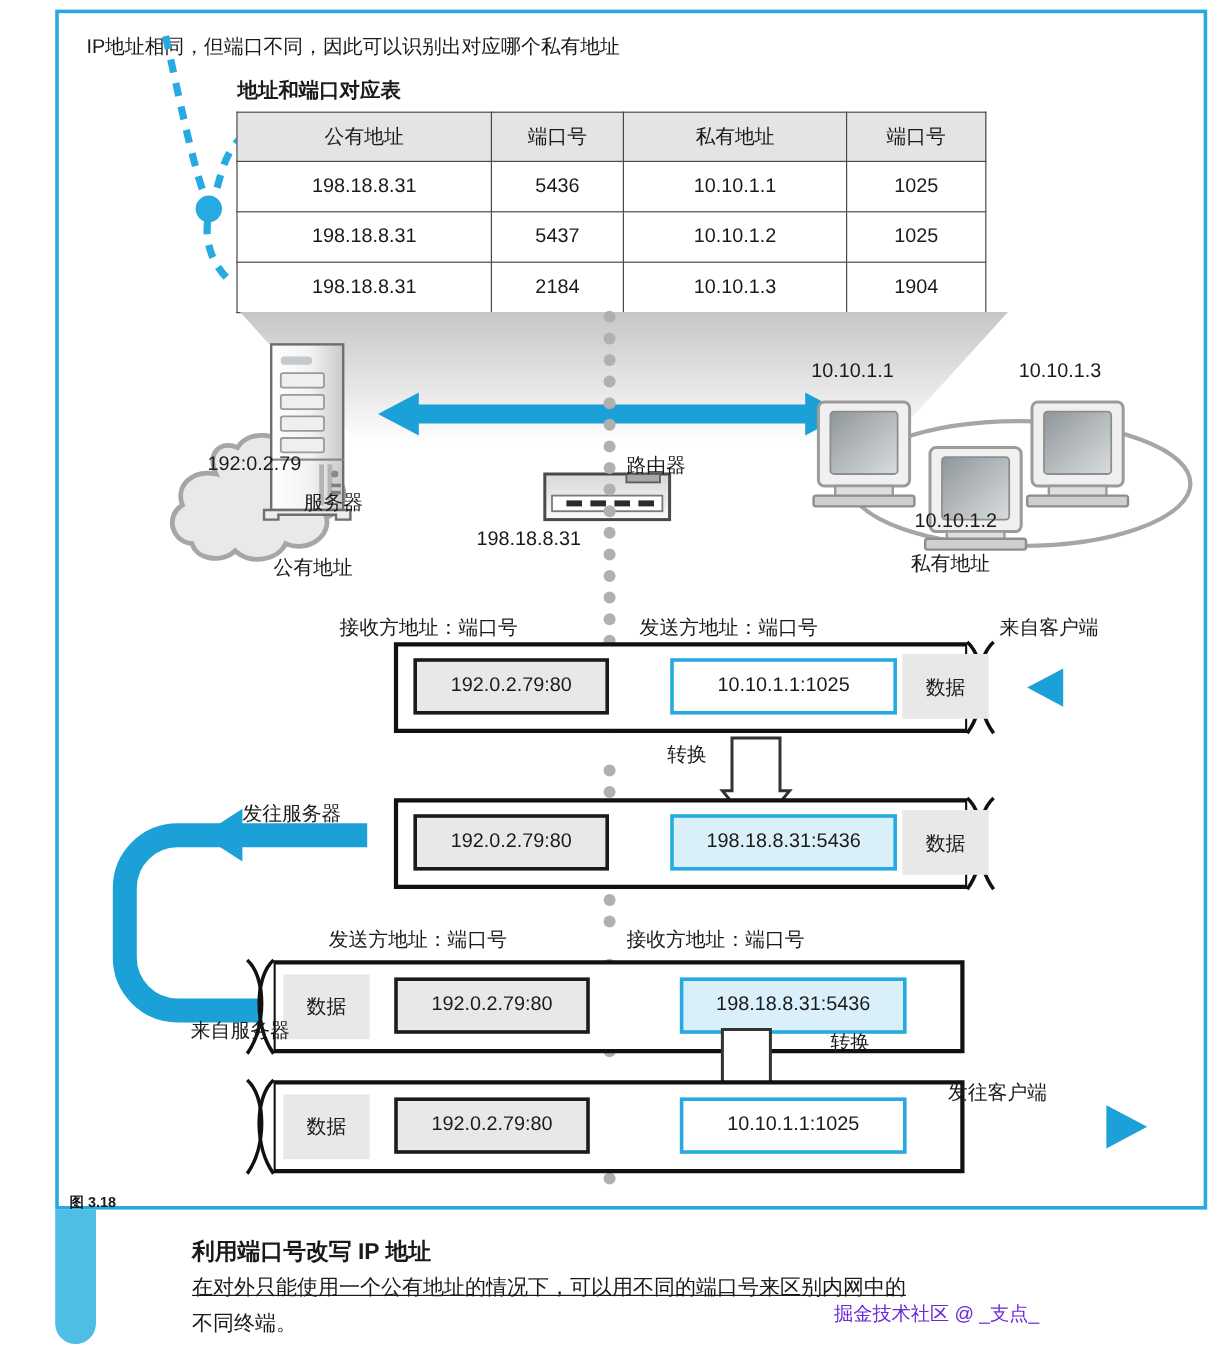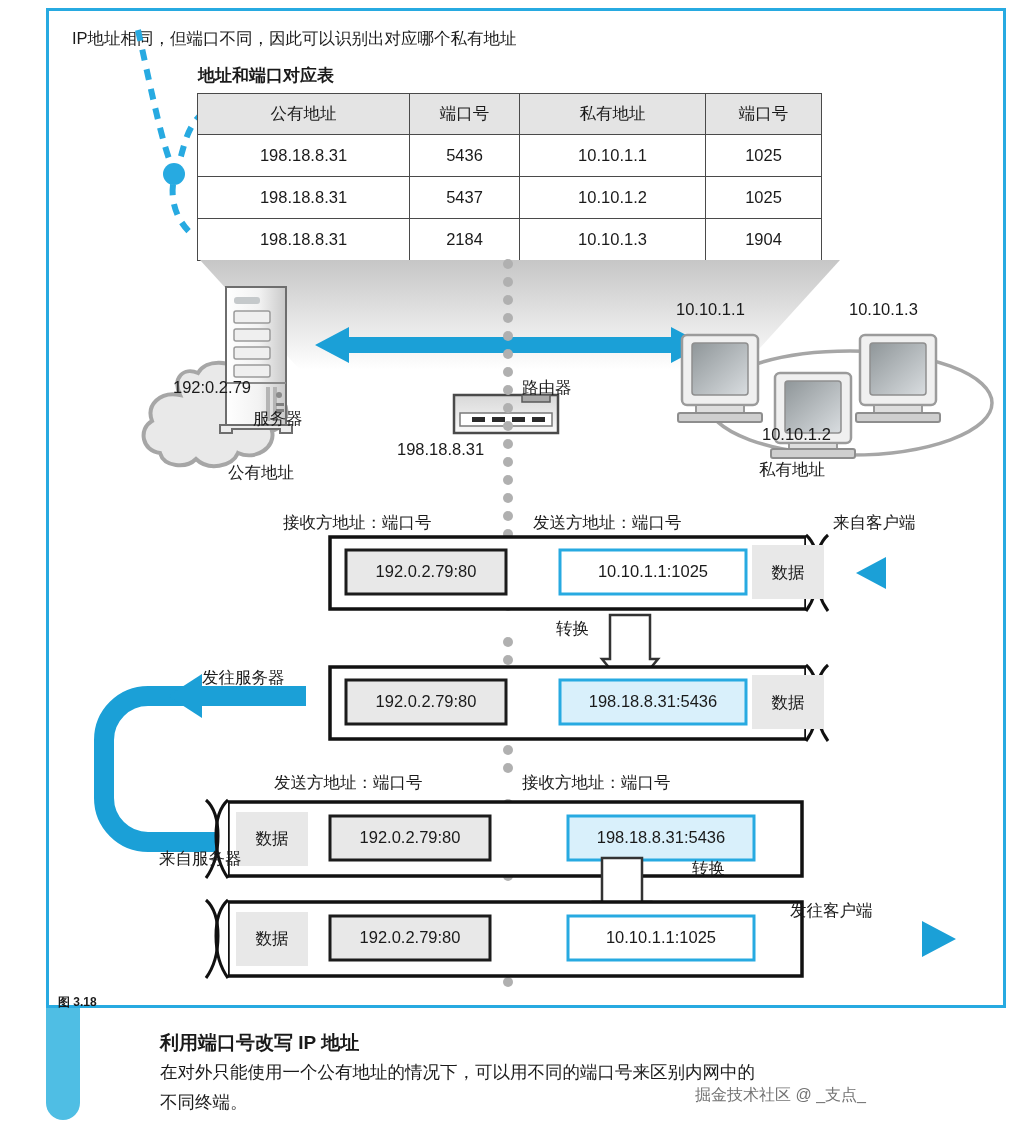--- a/index.html
+++ b/index.html
@@ -48,23 +48,23 @@
   #cap-p4a{left:790px;top:900px;}
   #cap-conv1{left:556px;top:618px;}
   #cap-conv2{left:692px;top:858px;}
   #packets{left:0px;top:490px;width:1024px;height:520px;}
   .pfield{font-size:16.5px;}
   
   #spine{left:500px;top:258px;width:16px;height:740px;}
   
   #cap-fig{left:58px;top:994px;font-size:12px;font-weight:bold;}
   #cap-figtitle{left:160px;top:1030px;font-size:19px;font-weight:bold;}
-  #cap-l1{left:160px;top:1060px;font-size:17.5px;}
+  #cap-l1{left:160px;top:1060px;font-size:17.5px;text-decoration:underline;}
   #cap-l2{left:160px;top:1090px;font-size:17.5px;}
-  #watermark{left:695px;top:1085px;font-size:16px;color:#737373;white-space:nowrap;text-align:center;}
+  #watermark{left:695px;top:1085px;font-size:16px;color:#6d28d9;white-space:nowrap;text-align:center;}
 </style>
 </head>
 <body>
 
 <div class="abs" id="frame"></div>
 <div class="abs" id="accent-bar"></div>
 
 <div class="abs" id="top-note">IP地址相同，但端口不同，因此可以识别出对应哪个私有地址</div>
 
 <svg class="abs" id="callout" viewBox="0 0 160 250">

